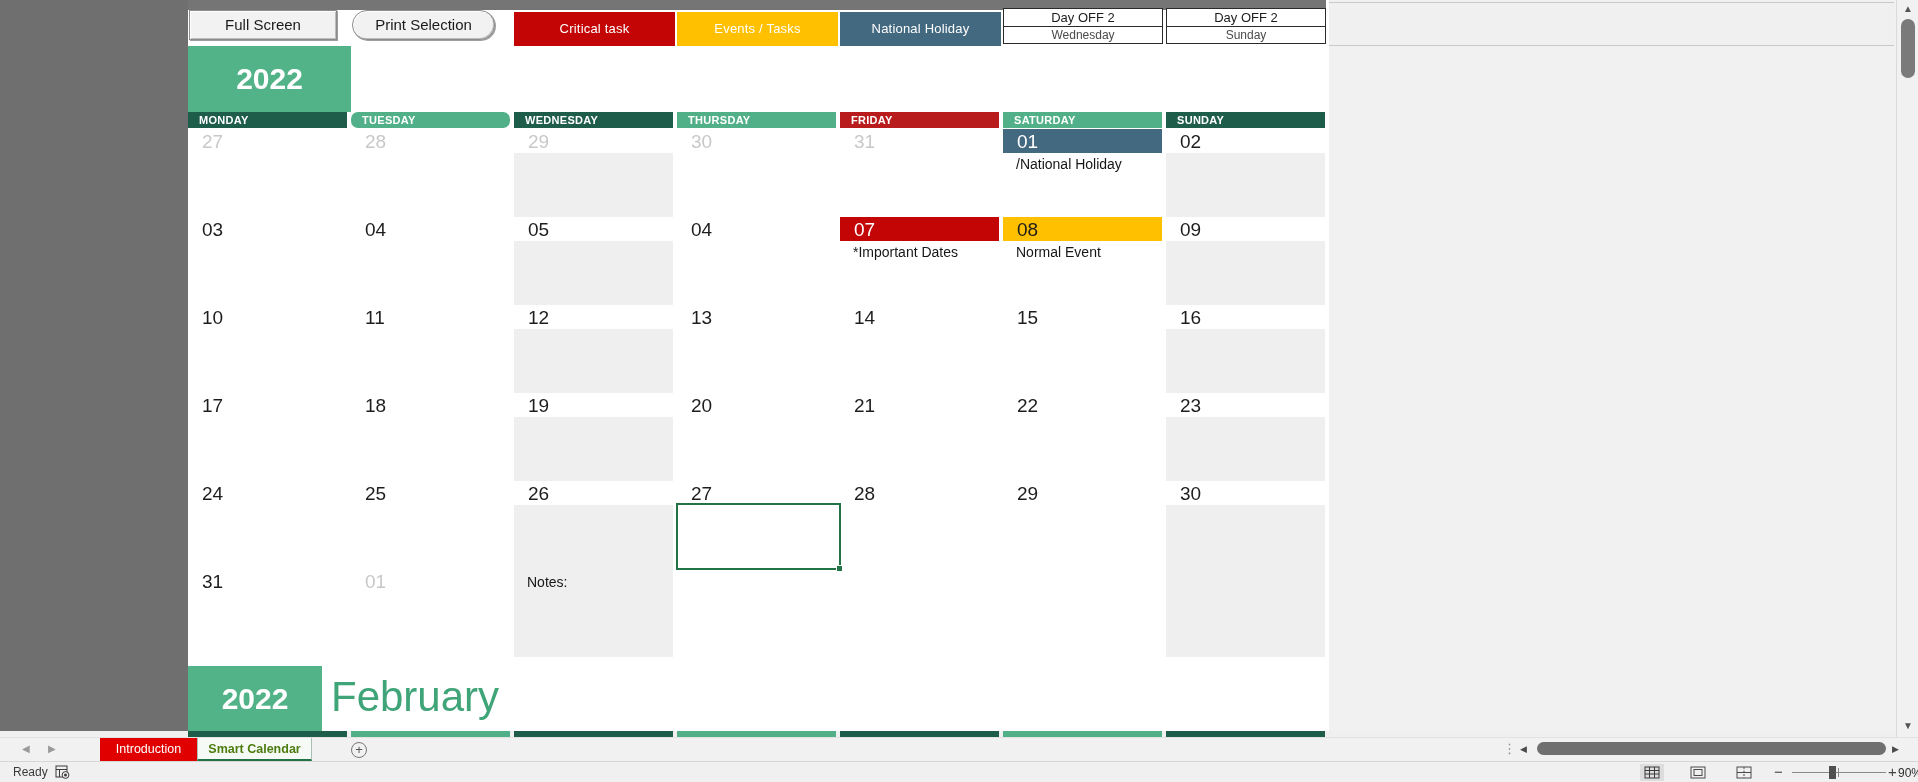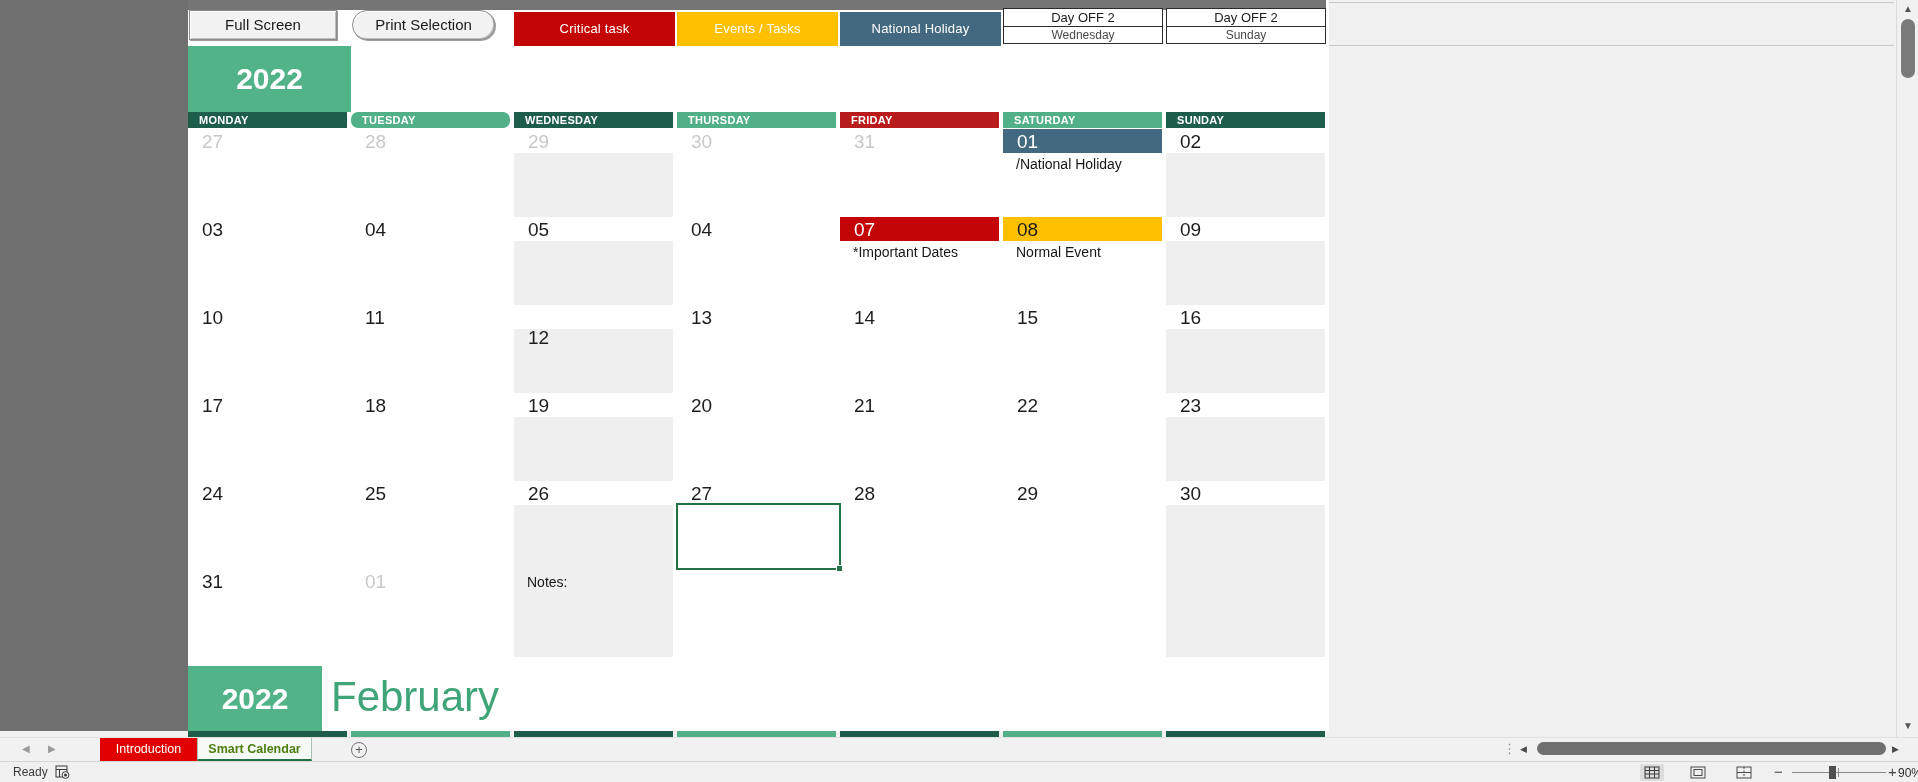--- a/index.html
+++ b/index.html
@@ -177,21 +177,21 @@
       <div class="event-label" style="position: absolute; left: 1016px; top: 244px;">Normal Event</div>
       <div class="cal-cell" style="position: absolute; left: 1166px; top: 217px; width: 159px; height: 88px;"></div>
       <div class="" style="position: absolute; left: 1166px; top: 241px; width: 159px; height: 64px; background: rgb(239, 239, 239);"></div>
       <div class="day-number" style="position: absolute; left: 1180px; top: 219px;">09</div>
       <div class="cal-cell" style="position: absolute; left: 188px; top: 305px; width: 159px; height: 88px;"></div>
       <div class="day-number" style="position: absolute; left: 202px; top: 307px;">10</div>
       <div class="cal-cell" style="position: absolute; left: 351px; top: 305px; width: 159px; height: 88px;"></div>
       <div class="day-number" style="position: absolute; left: 365px; top: 307px;">11</div>
       <div class="cal-cell" style="position: absolute; left: 514px; top: 305px; width: 159px; height: 88px;"></div>
       <div class="" style="position: absolute; left: 514px; top: 329px; width: 159px; height: 64px; background: rgb(239, 239, 239);"></div>
-      <div class="day-number" style="position: absolute; left: 528px; top: 307px; margin-top: 20px;">12</div>
+      <div class="day-number" style="position: absolute; left: 528px; top: 307px;">12</div>
       <div class="cal-cell" style="position: absolute; left: 677px; top: 305px; width: 159px; height: 88px;"></div>
       <div class="day-number" style="position: absolute; left: 691px; top: 307px;">13</div>
       <div class="cal-cell" style="position: absolute; left: 840px; top: 305px; width: 159px; height: 88px;"></div>
       <div class="day-number" style="position: absolute; left: 854px; top: 307px;">14</div>
       <div class="cal-cell" style="position: absolute; left: 1003px; top: 305px; width: 159px; height: 88px;"></div>
       <div class="day-number" style="position: absolute; left: 1017px; top: 307px;">15</div>
       <div class="cal-cell" style="position: absolute; left: 1166px; top: 305px; width: 159px; height: 88px;"></div>
       <div class="" style="position: absolute; left: 1166px; top: 329px; width: 159px; height: 64px; background: rgb(239, 239, 239);"></div>
       <div class="day-number" style="position: absolute; left: 1180px; top: 307px;">16</div>
       <div class="cal-cell" style="position: absolute; left: 188px; top: 393px; width: 159px; height: 88px;"></div>

